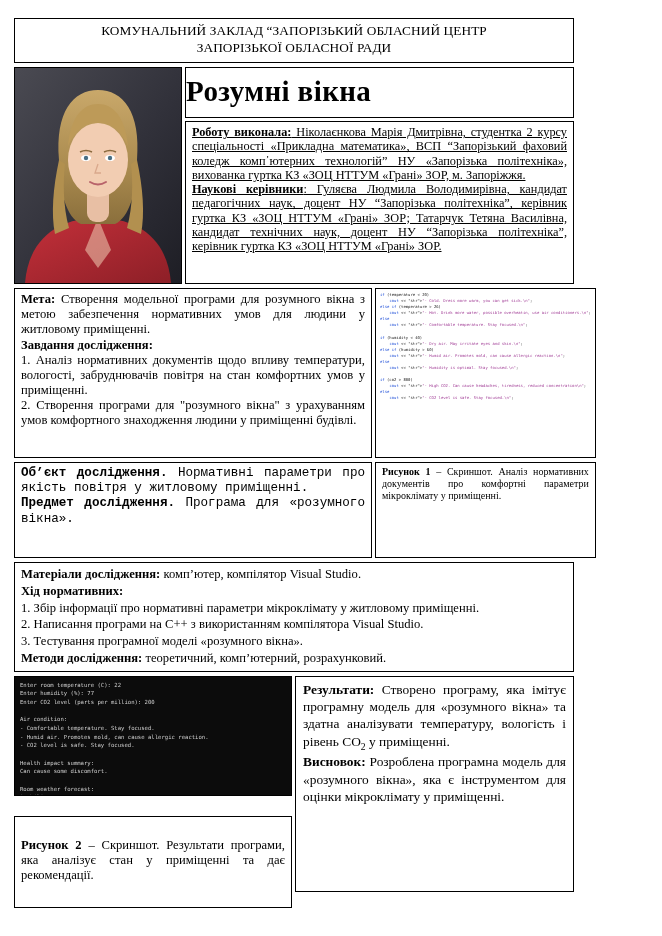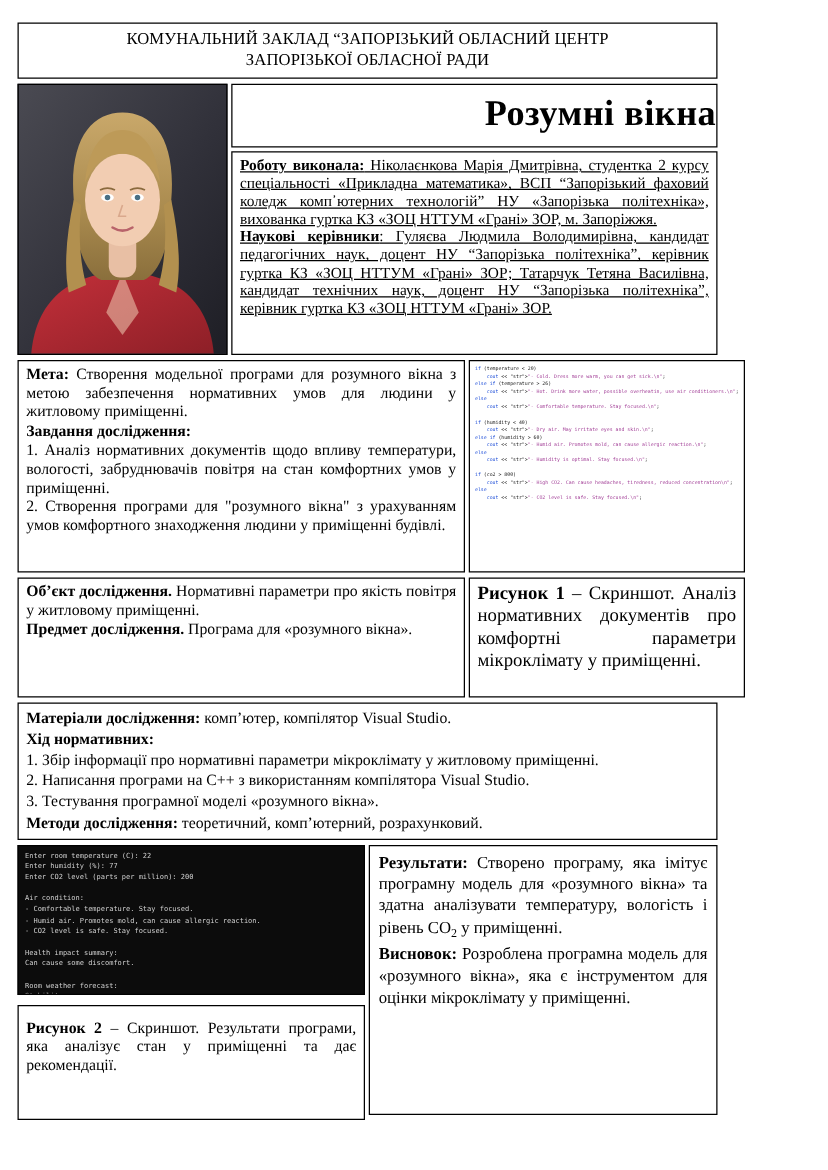--- a/index.html
+++ b/index.html
@@ -49,21 +49,21 @@
     background: #2b2b33;
   }
   .right-col {
     flex: 1 1 auto;
     display: flex;
     flex-direction: column;
     margin-left: 3px;
   }
   .poster-title {
     border: 1.5px solid #000;
-    text-align: right;
+    text-align: left;
     font-weight: bold;
     font-size: 29px;
     padding: 7px 0 9px 0;
     letter-spacing: .4px;
   }
   .authors-box {
     border: 1.5px solid #000;
     border-top: none;
     margin-top: 3px;
     padding: 3px 6px 4px 6px;
@@ -127,24 +127,24 @@
   .str  { color: #a23f97; }
 
   .subject-box {
     padding: 3px 6px 4px 6px;
     font-size: 12.6px;
     line-height: 1.2;
     text-align: justify;
     margin-top: 4px;
     height: 96px;
   }
-  .subject-box p { margin: 0; }
+  .subject-box p { margin: 0; font-family: Liberation Mono, monospace; }
   .caption-box {
     padding: 3px 6px 4px 6px;
-    font-size: 15px;
+    font-size: 10px;
     line-height: 1.2;
     text-align: justify;
     margin-top: 4px;
     height: 96px;
   }
   .caption-box p { margin: 0; }
 
   
   .methods-box {
     margin-top: 4px;
@@ -178,22 +178,22 @@
   }
   pre.term {
     margin: 0;
     font-family: "DejaVu Sans Mono", "Liberation Mono", monospace;
     font-size: 5.6px;
     line-height: 1.55;
     color: #cfcfcf;
     white-space: pre;
   }
   .fig2-box {
-    margin-top: 8px;
-    padding: 10px 6px 4px 6px;
+    margin-top: 20px;
+    padding: 21px 6px 4px 6px;
     font-size: 12.6px;
     line-height: 1.22;
     text-align: justify;
     height: 92px;
   }
   .fig2-box p { margin: 0; }
   .results-box {
     padding: 4px 7px 5px 7px;
     font-size: 13.4px;
     line-height: 1.3;

